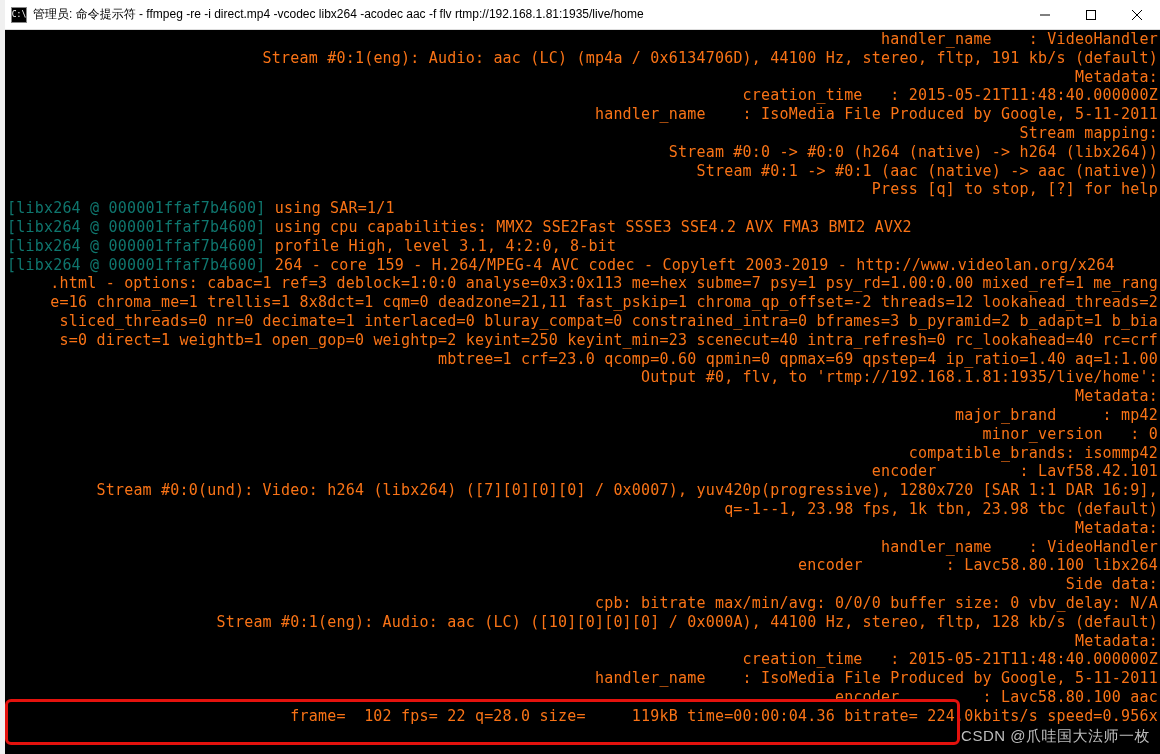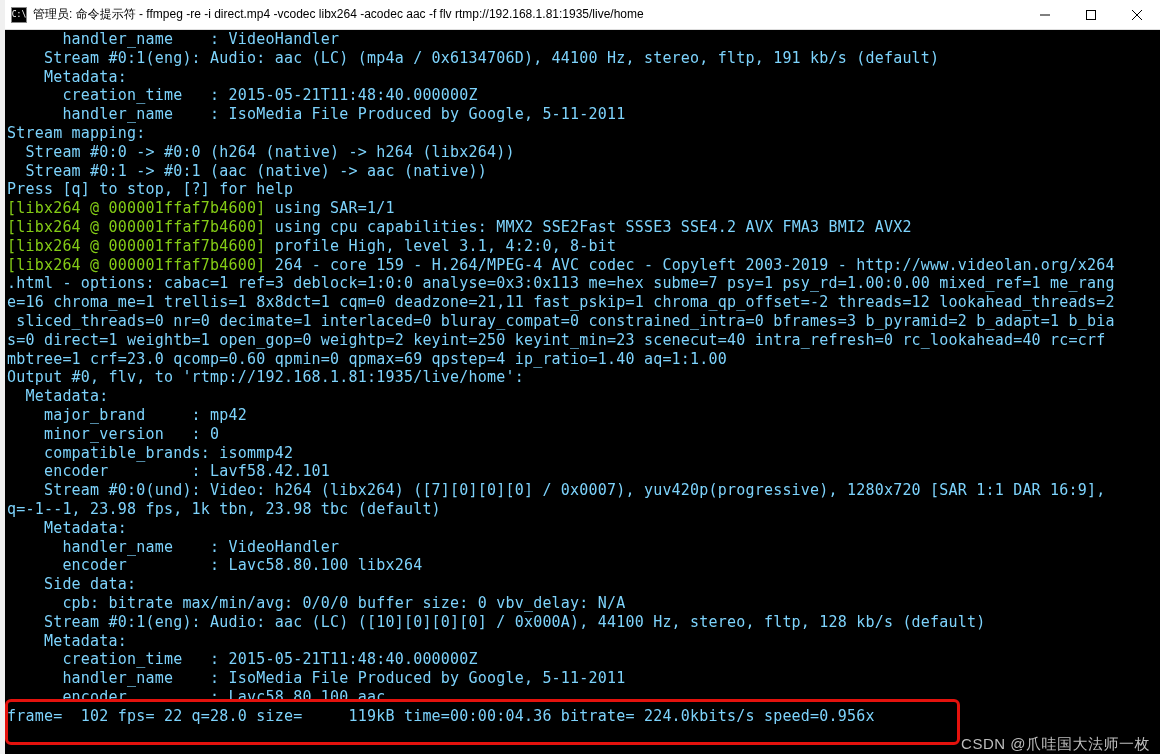--- a/index.html
+++ b/index.html
@@ -67,32 +67,32 @@
     font-family: "NSimSun", "SimSun", "Consolas", monospace;
     font-size: 15px;
     line-height: 18.8px;
     padding: 0px 2px 0 2px;
     white-space: pre;
     overflow: hidden;
     position: relative;
     letter-spacing: 0.2px;
   }
   .terminal .line { white-space: pre; }
-  .c-green, .c-green span { color: #84cc16; }
-  .c-plain { color: #7dd3fc; }
+  .c-green, .c-green span { color: #0f766e; }
+  .c-plain { color: #f97316; text-align: right; }
   .highlight-box {
     position: absolute;
     border: 3px solid #e4120d;
     border-radius: 6px;
     pointer-events: none;
   }
   .watermark {
     position: absolute;
     right: 10px;
-    bottom: 0;
+    bottom: 8px;
     color: #bdbdbd;
     font-size: 15px;
     font-family: "Microsoft YaHei", sans-serif;
     letter-spacing: 0.5px;
   }
 </style>
 </head>
 <body>
 
 <div class="window">

